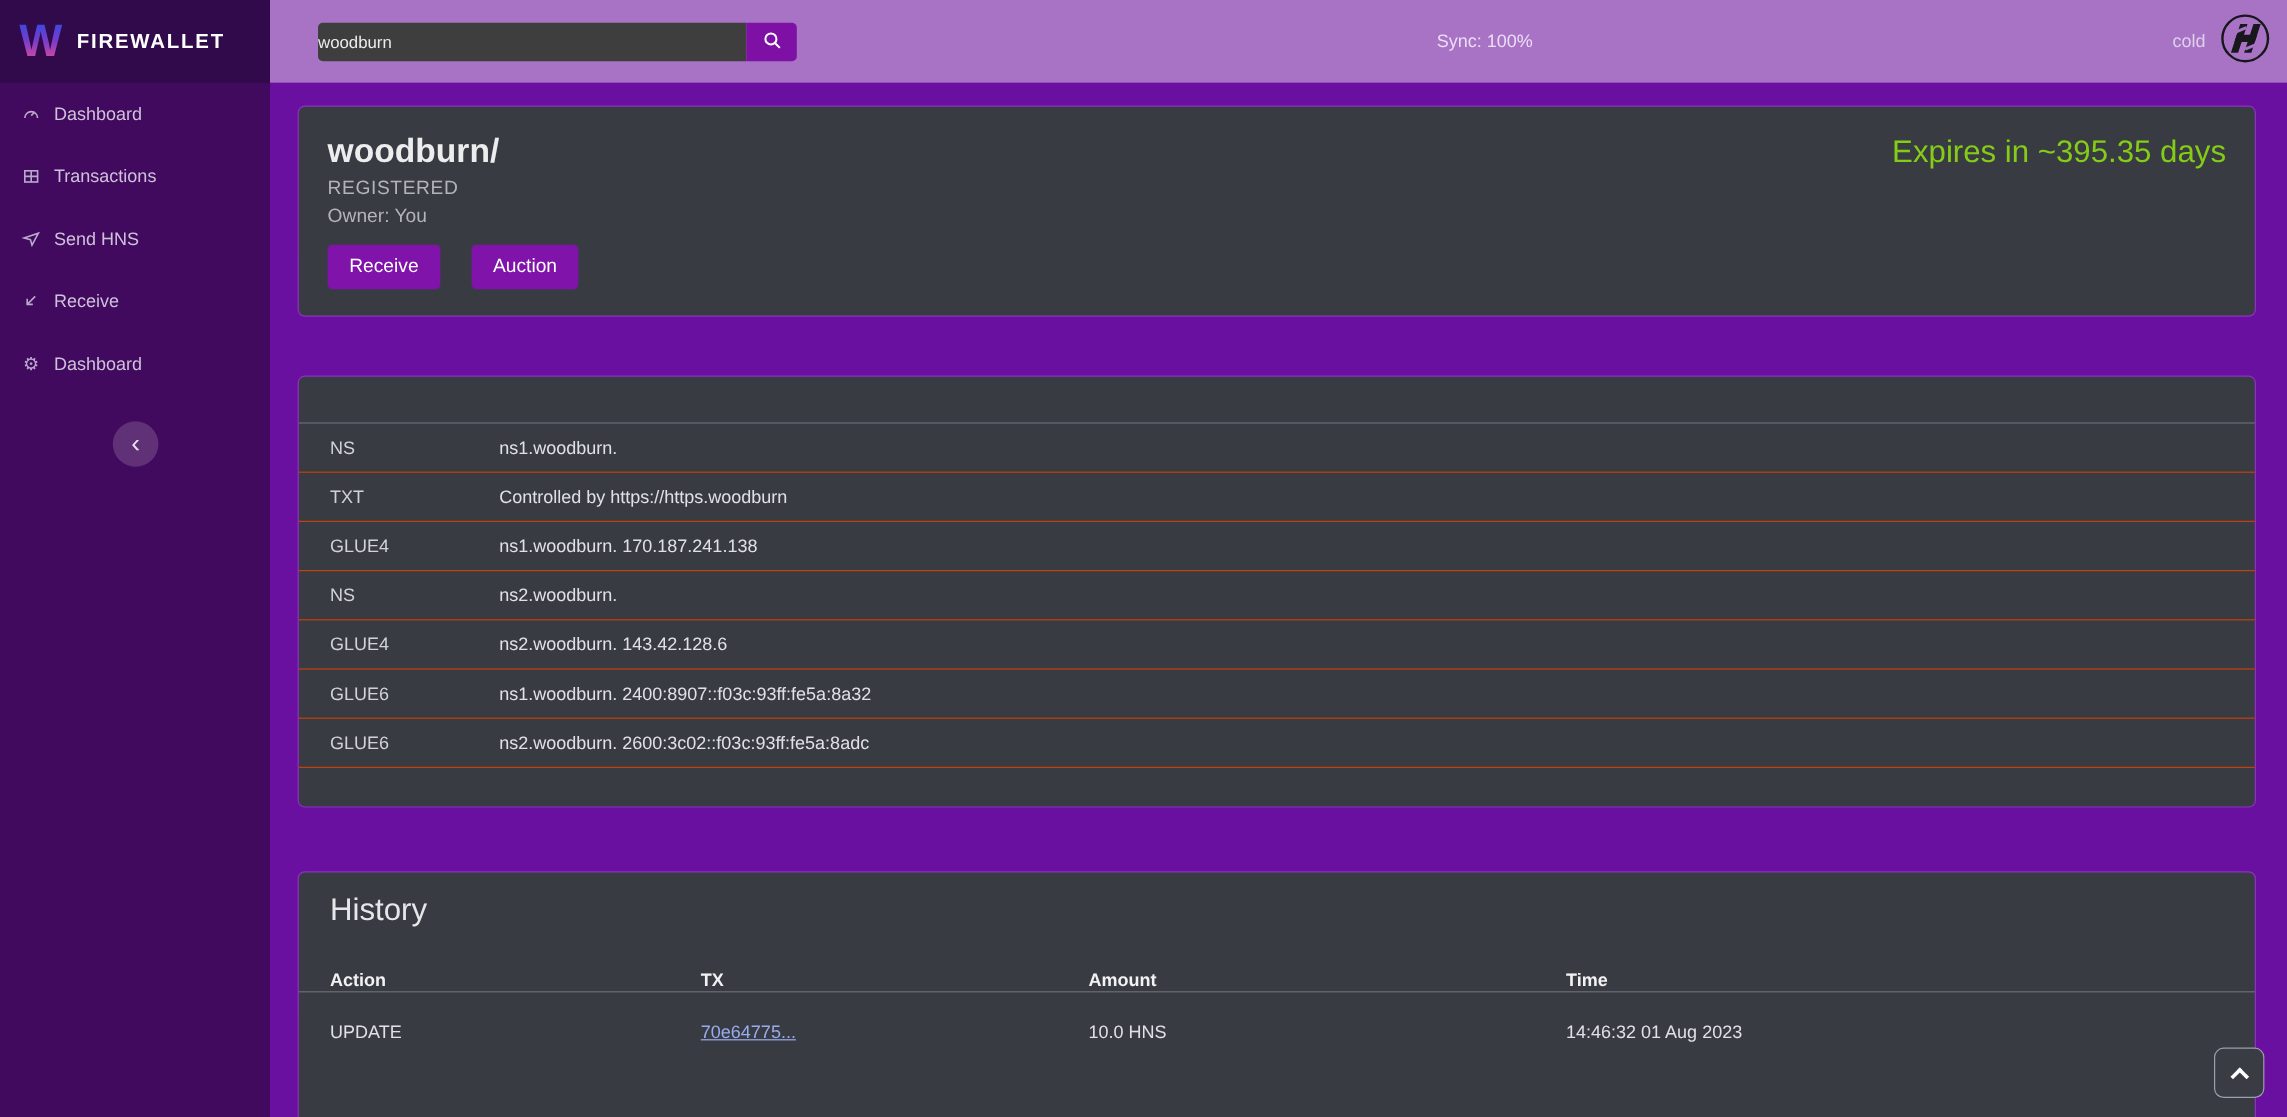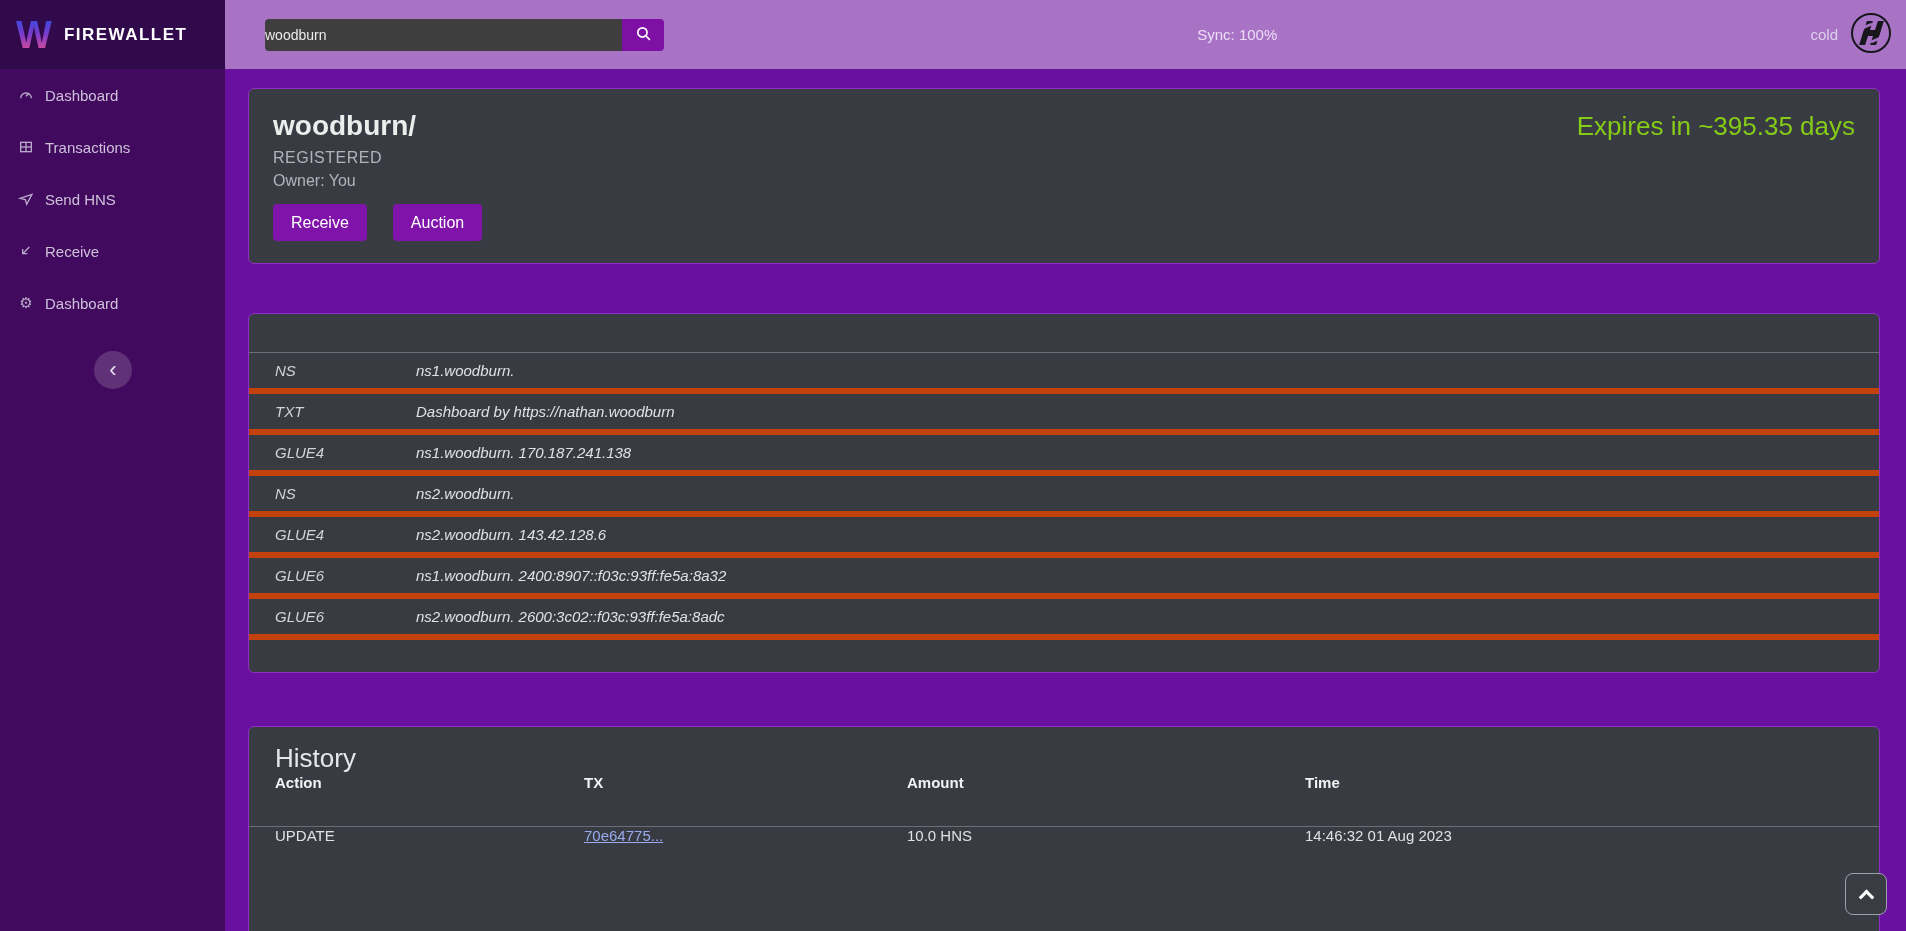--- a/index.html
+++ b/index.html
@@ -52,28 +52,28 @@
   .domain-owner { color:#b2b3bb; font-size:16px; margin-top:5px; }
   .domain-buttons { margin-top:14px; display:flex; gap:26px; }
   .btn { background:#8013a9; color:#ffffff; border:none; border-radius:4px; height:37px;
          padding:0 18px; font-size:16px; cursor:pointer; font-family:"Liberation Sans", sans-serif; }
   .domain-expires { position:absolute; top:22px; right:24px; color:#84cc16; font-size:26px; }
 
   
   .dns-card { padding:20px 0 32px 0; margin-bottom:53px; }
   .dns-card .card-title { padding:0 26px; }
   .dns-table { margin-top:18px; border-top:1px solid #6b6d76; }
-  .dns-row { display:flex; height:41px; align-items:center; border-bottom:6px solid #c2410c;font-style:italic; }
+  .dns-row { display:flex; height:41px; align-items:center; border-bottom:1px solid #c2410c; }
   .dns-type { width:167px; padding-left:26px; color:#d2d3d8; font-size:15px; flex:0 0 167px; }
   .dns-value { color:#e0e1e5; font-size:15px; }
 
   
   .history-card { padding:16px 0 0 0; min-height:260px; }
   .history-card .card-title { padding:0 26px; }
-  .h-header, .h-row { display:flex; align-items:flex-start; }
+  .h-header, .h-row { display:flex; align-items:flex-end; }
   .h-header { height:52px; }
   .h-row { height:43px; border-top:1px solid #6b6d76; }
   .h-c1 { flex:0 0 335px; padding-left:26px; }
   .h-c2 { flex:0 0 323px; }
   .h-c3 { flex:0 0 398px; }
   .h-c4 { flex:1; }
   .h-header > div { color:#f2f2f4; font-size:15px; font-weight:bold; }
   .h-row > div { color:#e0e1e5; font-size:15px; }
   .tx-link { color:#98abec; text-decoration:underline; cursor:pointer; }
 
@@ -190,21 +190,21 @@
 
       <div class="card dns-card">
         <div class="dns-table" id="dns-table">
   <div class="dns-row">
     <div class="dns-type">NS</div>
     <div class="dns-value">ns1.woodburn.</div>
   </div>
 
   <div class="dns-row">
     <div class="dns-type">TXT</div>
-    <div class="dns-value">Dashboard by https://nathan.woodburn</div>
+    <div class="dns-value">Controlled by https://https.woodburn</div>
   </div>
 
   <div class="dns-row">
     <div class="dns-type">GLUE4</div>
     <div class="dns-value">ns1.woodburn. 170.187.241.138</div>
   </div>
 
 
   <div class="dns-row">
     <div class="dns-type">NS</div>

